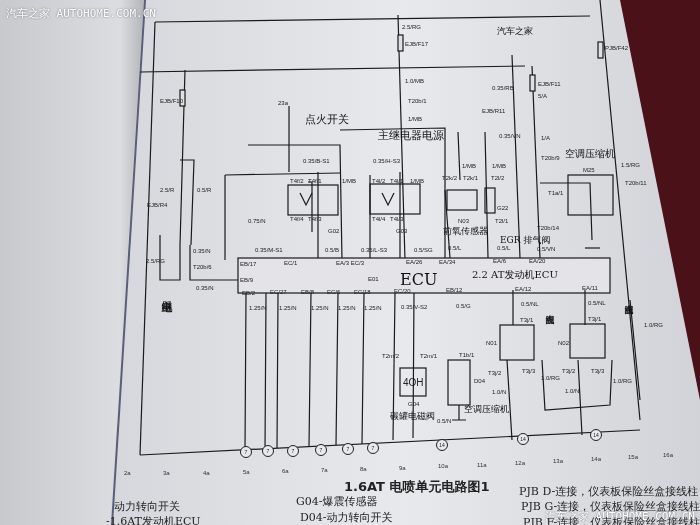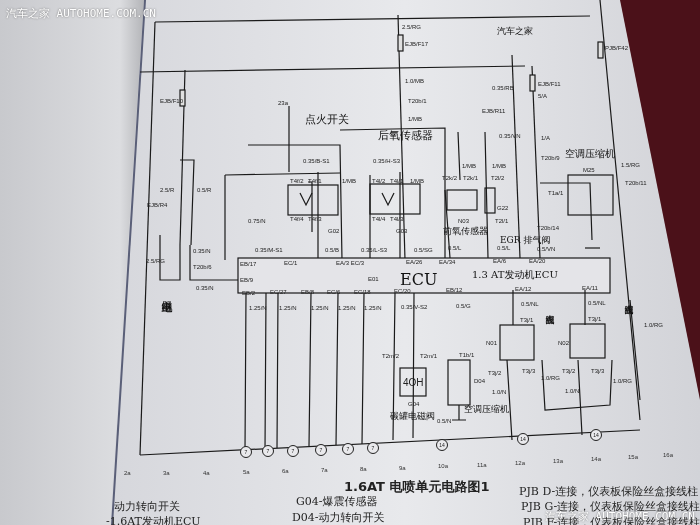--- a/index.html
+++ b/index.html
@@ -120,21 +120,21 @@
 <span class="lbl" style="left:160px;top:187px;">2.5/R</span>
 <span class="lbl" style="left:197px;top:187px;">0.5/R</span>
 <span class="lbl" style="left:147px;top:202px;">EJB/R4</span>
 <span class="lbl" style="left:193px;top:248px;">0.35/N</span>
 <span class="lbl" style="left:146px;top:258px;">2.5/RG</span>
 <span class="lbl" style="left:193px;top:264px;">T20b/6</span>
 <span class="lbl" style="left:196px;top:285px;">0.35/N</span>
 <span class="handv" style="left:158px;top:292px;">主继电器</span>
 
 <span class="hand" style="left:305px;top:112px;">点火开关</span>
-<span class="hand" style="left:378px;top:128px;">后氧传感器</span>
+<span class="hand" style="left:378px;top:128px;">主继电器电源</span>
 <span class="lbl" style="left:303px;top:158px;">0.35/B-S1</span>
 <span class="lbl" style="left:290px;top:178px;">T4f/2</span>
 <span class="lbl" style="left:308px;top:178px;">T4f/1</span>
 <span class="lbl" style="left:342px;top:178px;">1/MB</span>
 <span class="lbl" style="left:290px;top:216px;">T4f/4</span>
 <span class="lbl" style="left:308px;top:216px;">T4f/3</span>
 <span class="lbl" style="left:328px;top:228px;">G02</span>
 <span class="lbl" style="left:255px;top:247px;">0.35/M-S1</span>
 <span class="lbl" style="left:325px;top:247px;">0.5/B</span>
 <span class="lbl" style="left:248px;top:218px;">0.75/N</span>
@@ -170,21 +170,21 @@
   <span class="lbl" style="left:240px;top:261px;">EB/17</span>
   <span class="lbl" style="left:284px;top:260px;">EC/1</span>
   <span class="lbl" style="left:336px;top:260px;">EA/3 EC/3</span>
   <span class="lbl" style="left:406px;top:259px;">EA/26</span>
   <span class="lbl" style="left:439px;top:259px;">EA/34</span>
   <span class="lbl" style="left:493px;top:258px;">EA/6</span>
   <span class="lbl" style="left:529px;top:258px;">EA/20</span>
   <span class="lbl" style="left:240px;top:277px;">EB/9</span>
   <span class="lbl" style="left:368px;top:276px;">E01</span>
   <span class="hand" style="left:400px;top:270px;font-size:16px;">ECU</span>
-  <span class="hand" style="left:472px;top:268px;font-size:10px;">1.3 AT发动机ECU</span>
+  <span class="hand" style="left:472px;top:268px;font-size:10px;">2.2 AT发动机ECU</span>
   <span class="lbl" style="left:242px;top:290px;">EB/2</span>
   <span class="lbl" style="left:270px;top:289px;">EC/27</span>
   <span class="lbl" style="left:301px;top:289px;">EB/8</span>
   <span class="lbl" style="left:327px;top:289px;">EC/6</span>
   <span class="lbl" style="left:354px;top:289px;">EC/18</span>
   <span class="lbl" style="left:394px;top:288px;">EC/20</span>
   <span class="lbl" style="left:446px;top:287px;">EB/12</span>
   <span class="lbl" style="left:515px;top:286px;">EA/12</span>
   <span class="lbl" style="left:582px;top:285px;">EA/11</span>
 </div>
@@ -248,16 +248,16 @@
 <span class="col" style="left:515px;top:460px;">12a</span>
 <span class="col" style="left:553px;top:458px;">13a</span>
 <span class="col" style="left:591px;top:456px;">14a</span>
 <span class="col" style="left:628px;top:454px;">15a</span>
 <span class="col" style="left:663px;top:452px;">16a</span>
 
 <span class="title" style="left:344px;top:478px;">1.6AT 电喷单元电路图1</span>
 <span class="legend" style="left:114px;top:499px;">动力转向开关</span>
 <span class="legend" style="left:106px;top:514px;">-1.6AT发动机ECU</span>
 <span class="legend" style="left:296px;top:494px;">G04-爆震传感器</span>
-<span class="legend" style="left:292px;top:510px;">D04-动力转向开关</span>
+<span class="legend" style="left:300px;top:510px;">D04-动力转向开关</span>
 <span class="legend" style="left:519px;top:484px;">PJB D-连接，仪表板保险丝盒接线柱</span>
 <span class="legend" style="left:521px;top:499px;">PJB G-连接，仪表板保险丝盒接线柱</span>
 <span class="legend" style="left:523px;top:515px;">PJB F-连接，仪表板保险丝盒接线柱</span>
 
 </body></html>

